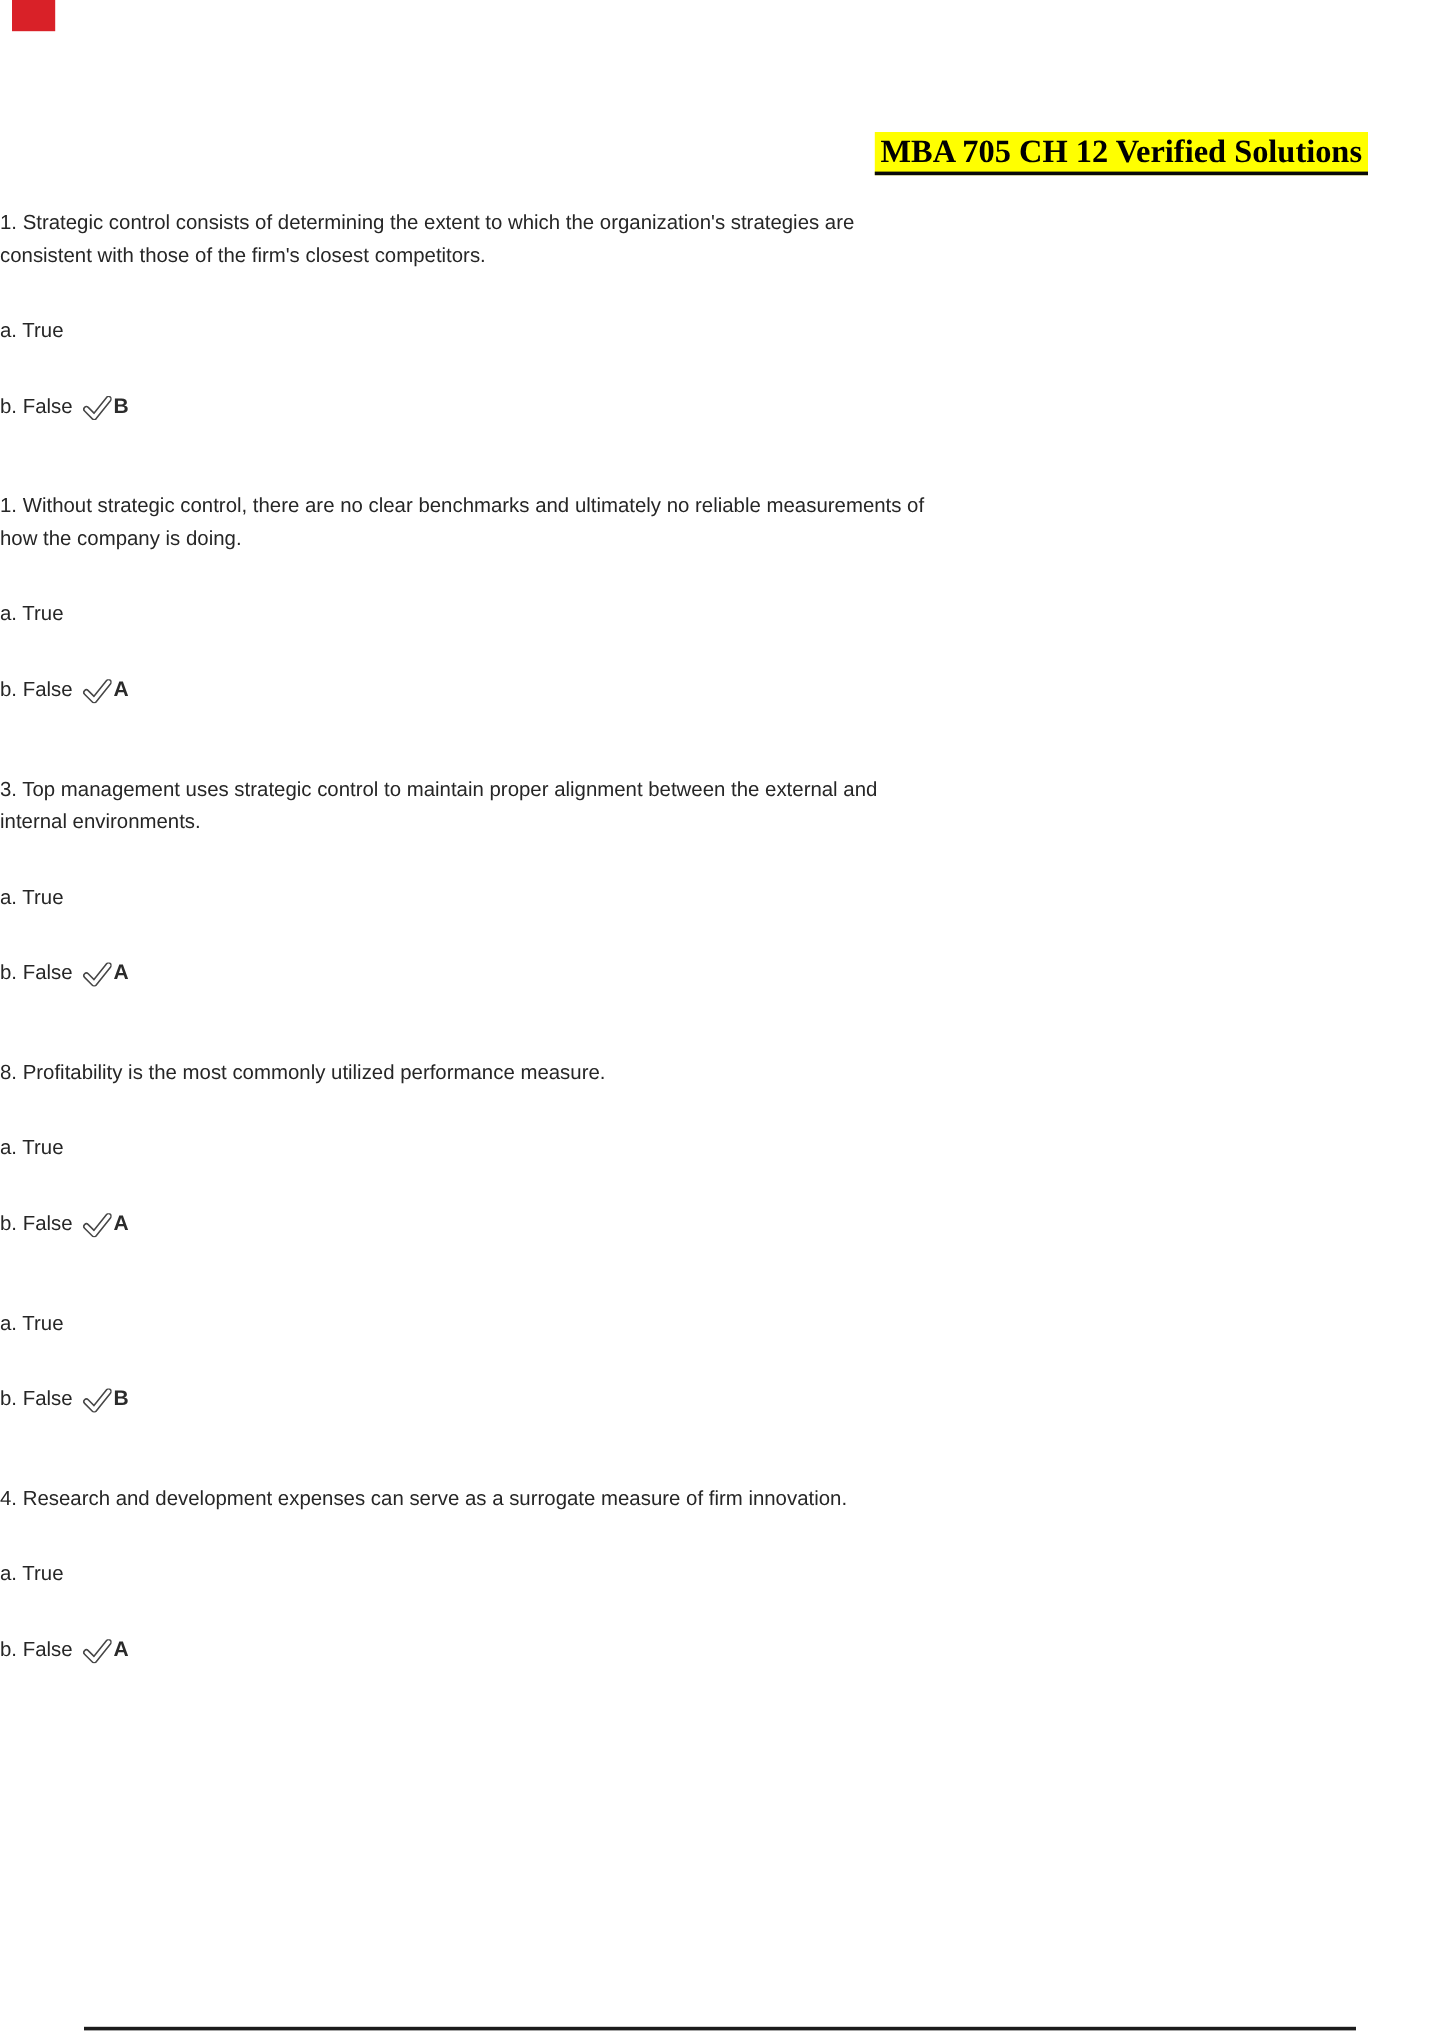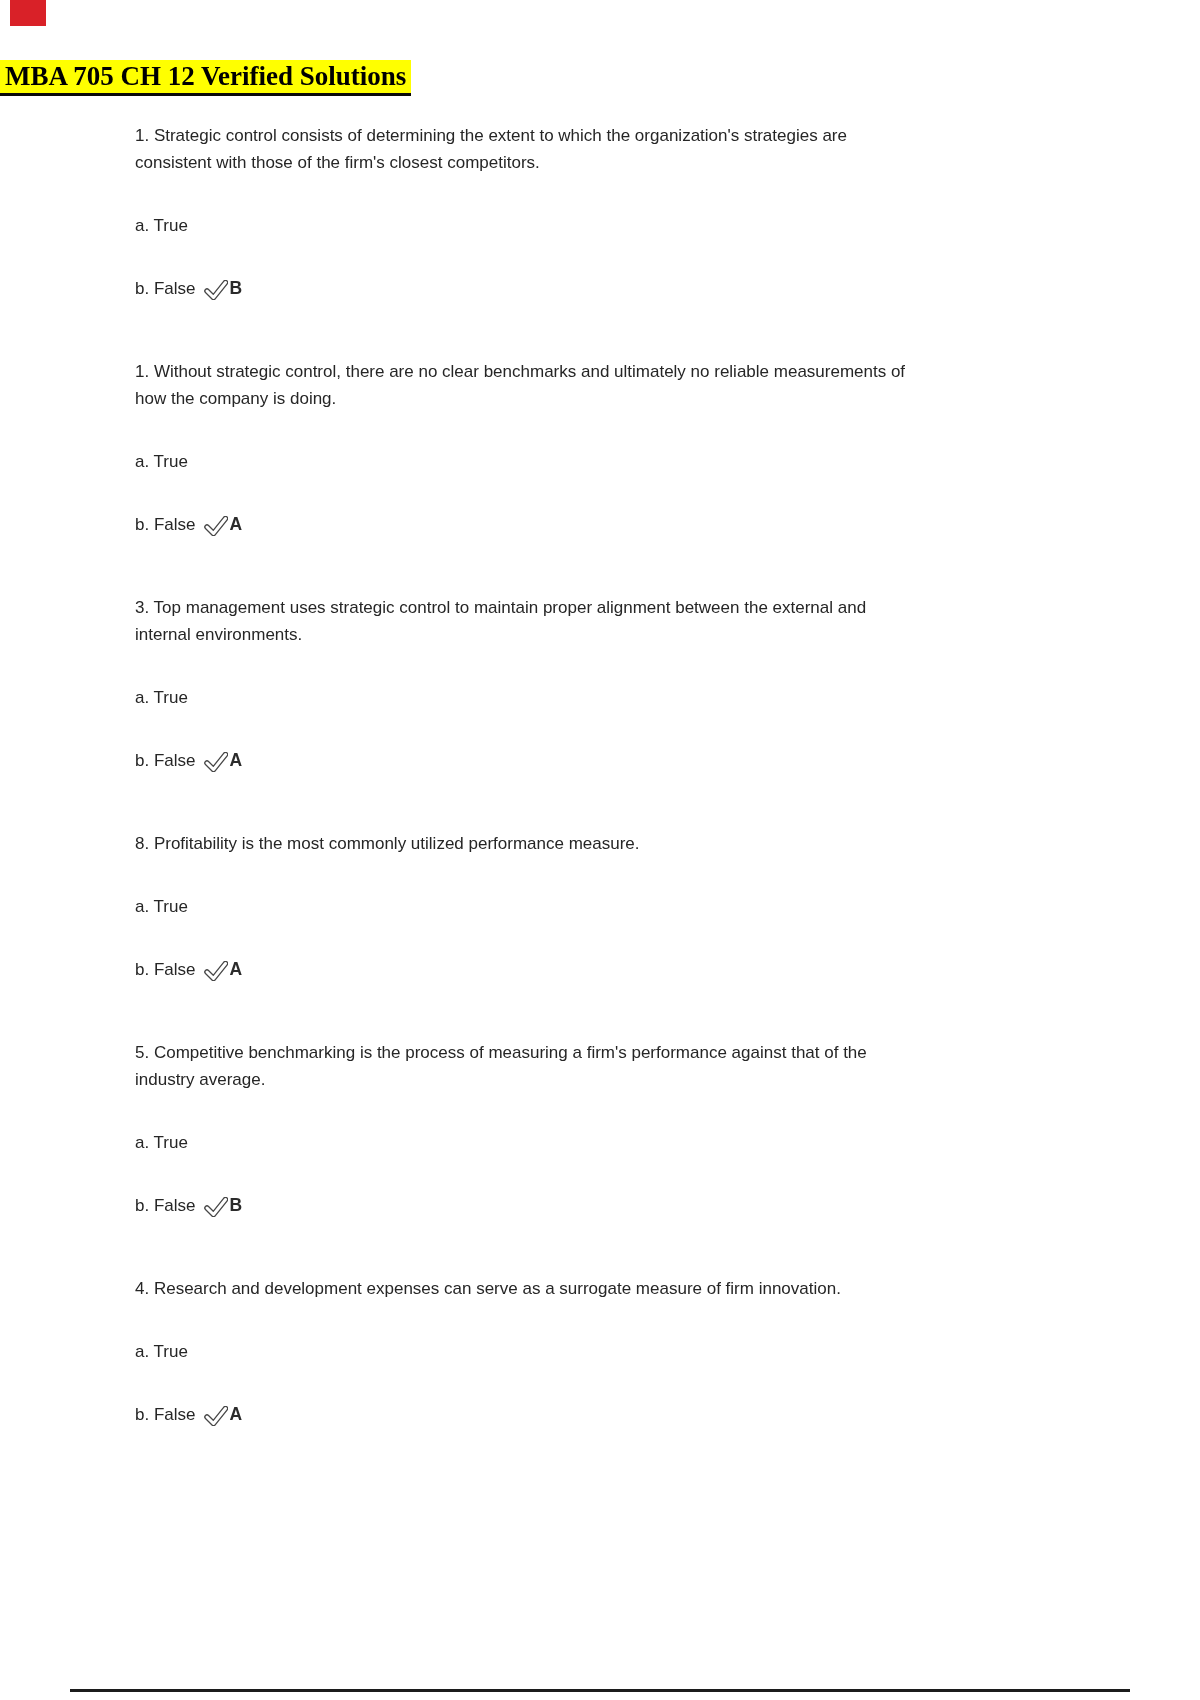--- a/index.html
+++ b/index.html
@@ -14,38 +14,37 @@
   }
   .corner-mark {
     position: absolute;
     left: 10px;
     top: 0;
     width: 36px;
     height: 26px;
     background: #d92128;
   }
   .title-row {
-    padding-top: 60px;
+    padding-top: 110px;
     width: 1140px;
-    text-align: left;
+    text-align: right;
   }
   .doc-title {
     display: inline-block;
     font-family: "Liberation Serif", serif;
     font-weight: bold;
     font-size: 27px;
     line-height: 32px;
     color: #000000;
     background: #ffff00;
     border-bottom: 3px solid #0a0a0a;
     padding: 0 5px 1px 5px;
     margin: 0 0 26px 0;
   }
   .content {
-    padding-left: 135px;
     width: 990px;
   }
   .question-block { margin: 0 0 56px 0; }
   .question-block:last-child { margin-bottom: 0; }
   .q-text, .option {
     margin: 0 0 17px 0;
     font-size: 17px;
     line-height: 27px;
     color: #262626;
   }
@@ -150,22 +149,20 @@
           <svg width="24" height="20" viewBox="0 0 24 20">
             <path d="M3 11 L9.5 17.5 L21.5 2.5" fill="none" stroke="#474747" stroke-width="5.6" stroke-linecap="round" stroke-linejoin="round"></path>
             <path d="M3 11 L9.5 17.5 L21.5 2.5" fill="none" stroke="#ffffff" stroke-width="3" stroke-linecap="round" stroke-linejoin="round"></path>
           </svg>
         </span>
         <span class="answer-letter">A</span>
       </p>
     </div>
 
     <div class="question-block">
-      <p class="q-text">5. Competitive benchmarking is the process of measuring a firm's performance against that of the
-industry average.</p>
       <p class="option">
           <span>a. True</span>
         </p>
       <p class="option">
         <span>b. False</span>
         <span class="check-icon">
           <svg width="24" height="20" viewBox="0 0 24 20">
             <path d="M3 11 L9.5 17.5 L21.5 2.5" fill="none" stroke="#474747" stroke-width="5.6" stroke-linecap="round" stroke-linejoin="round"></path>
             <path d="M3 11 L9.5 17.5 L21.5 2.5" fill="none" stroke="#ffffff" stroke-width="3" stroke-linecap="round" stroke-linejoin="round"></path>
           </svg>

